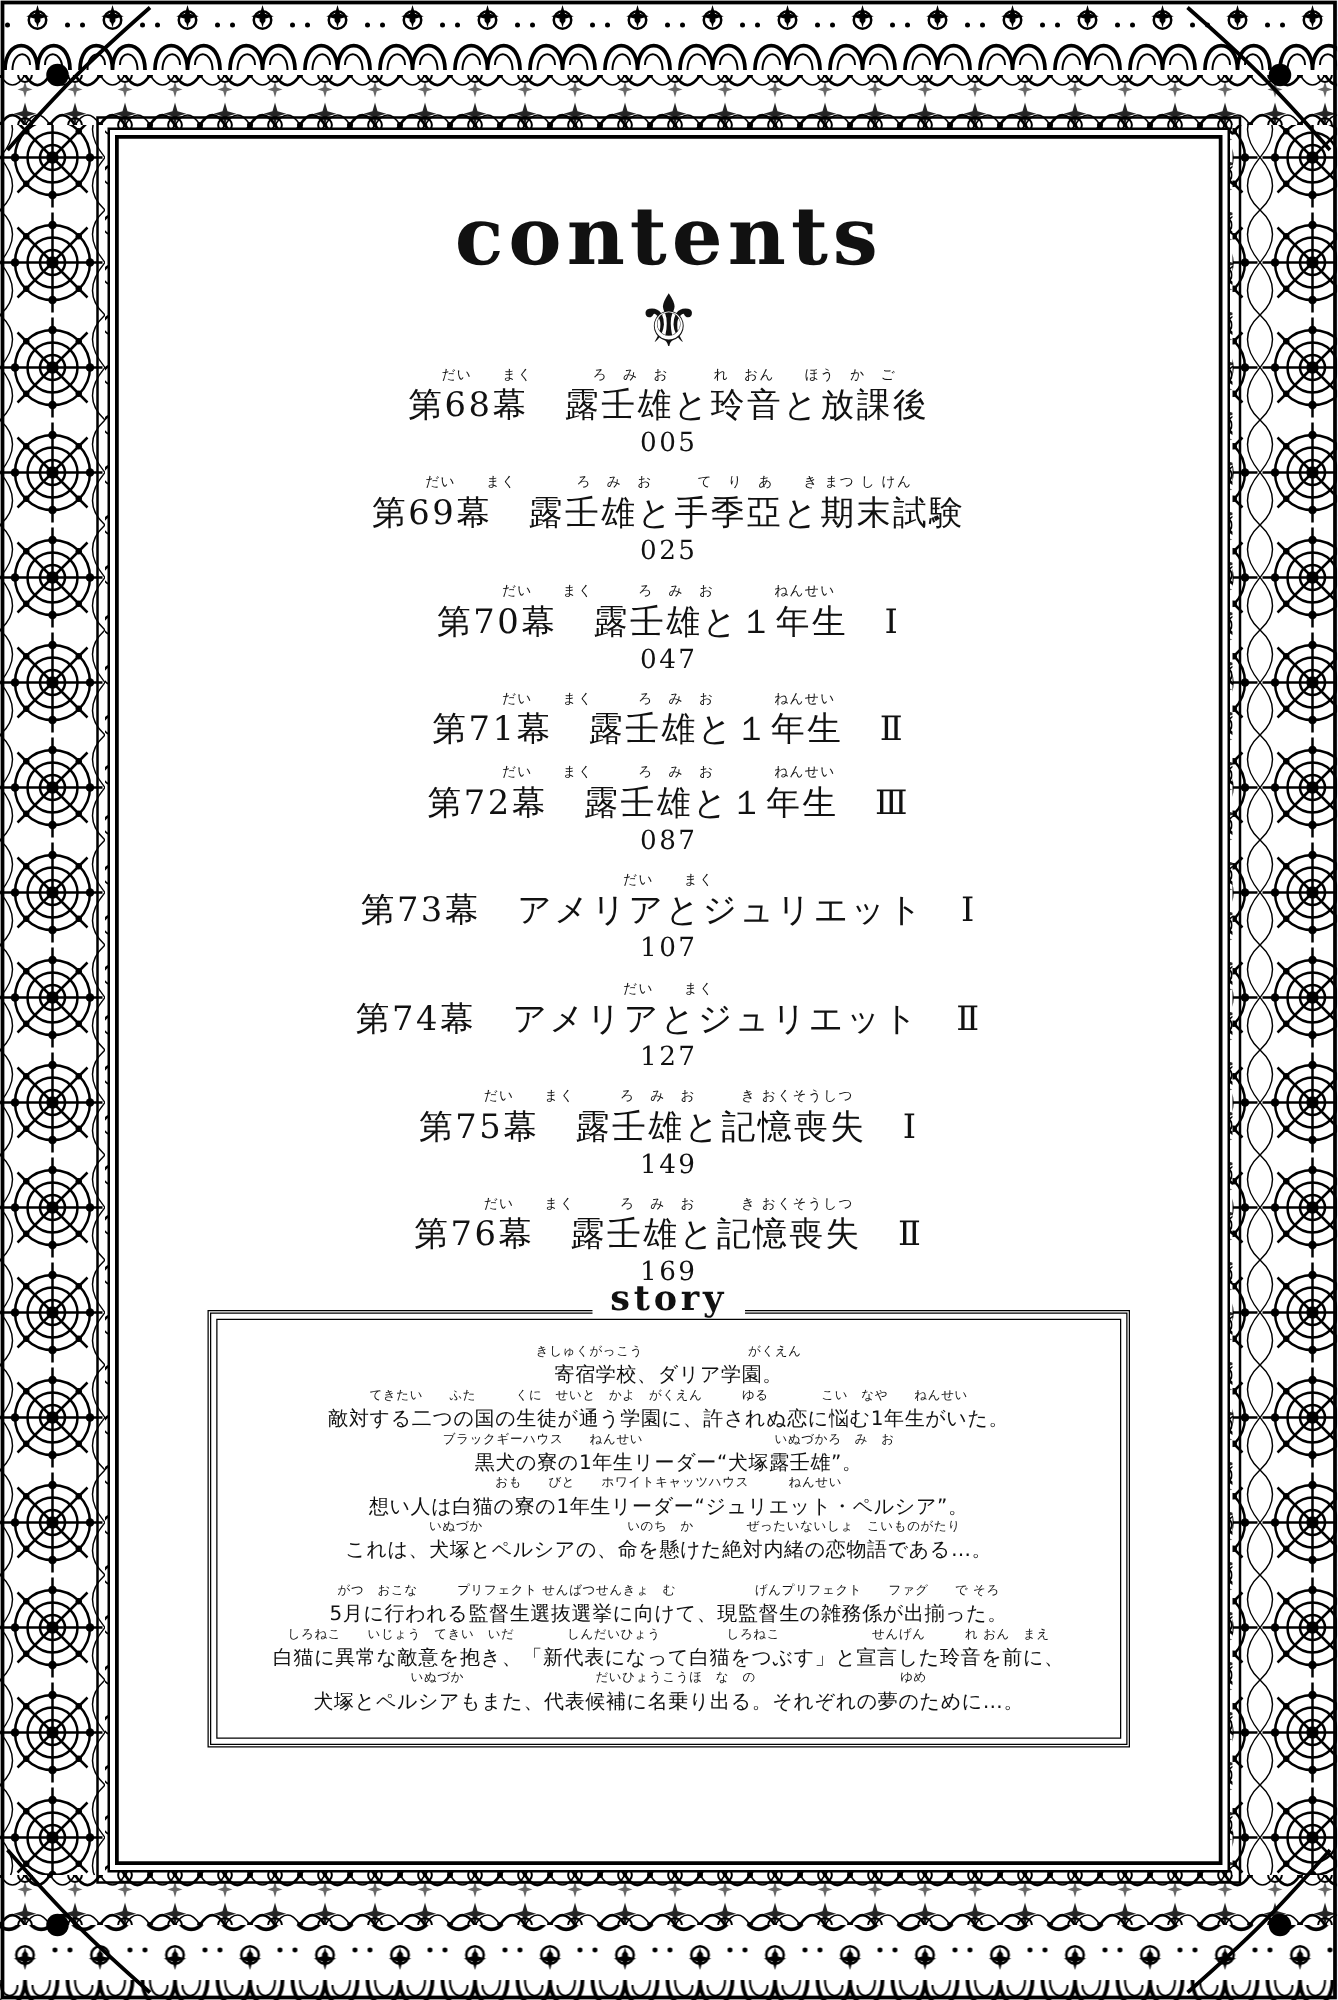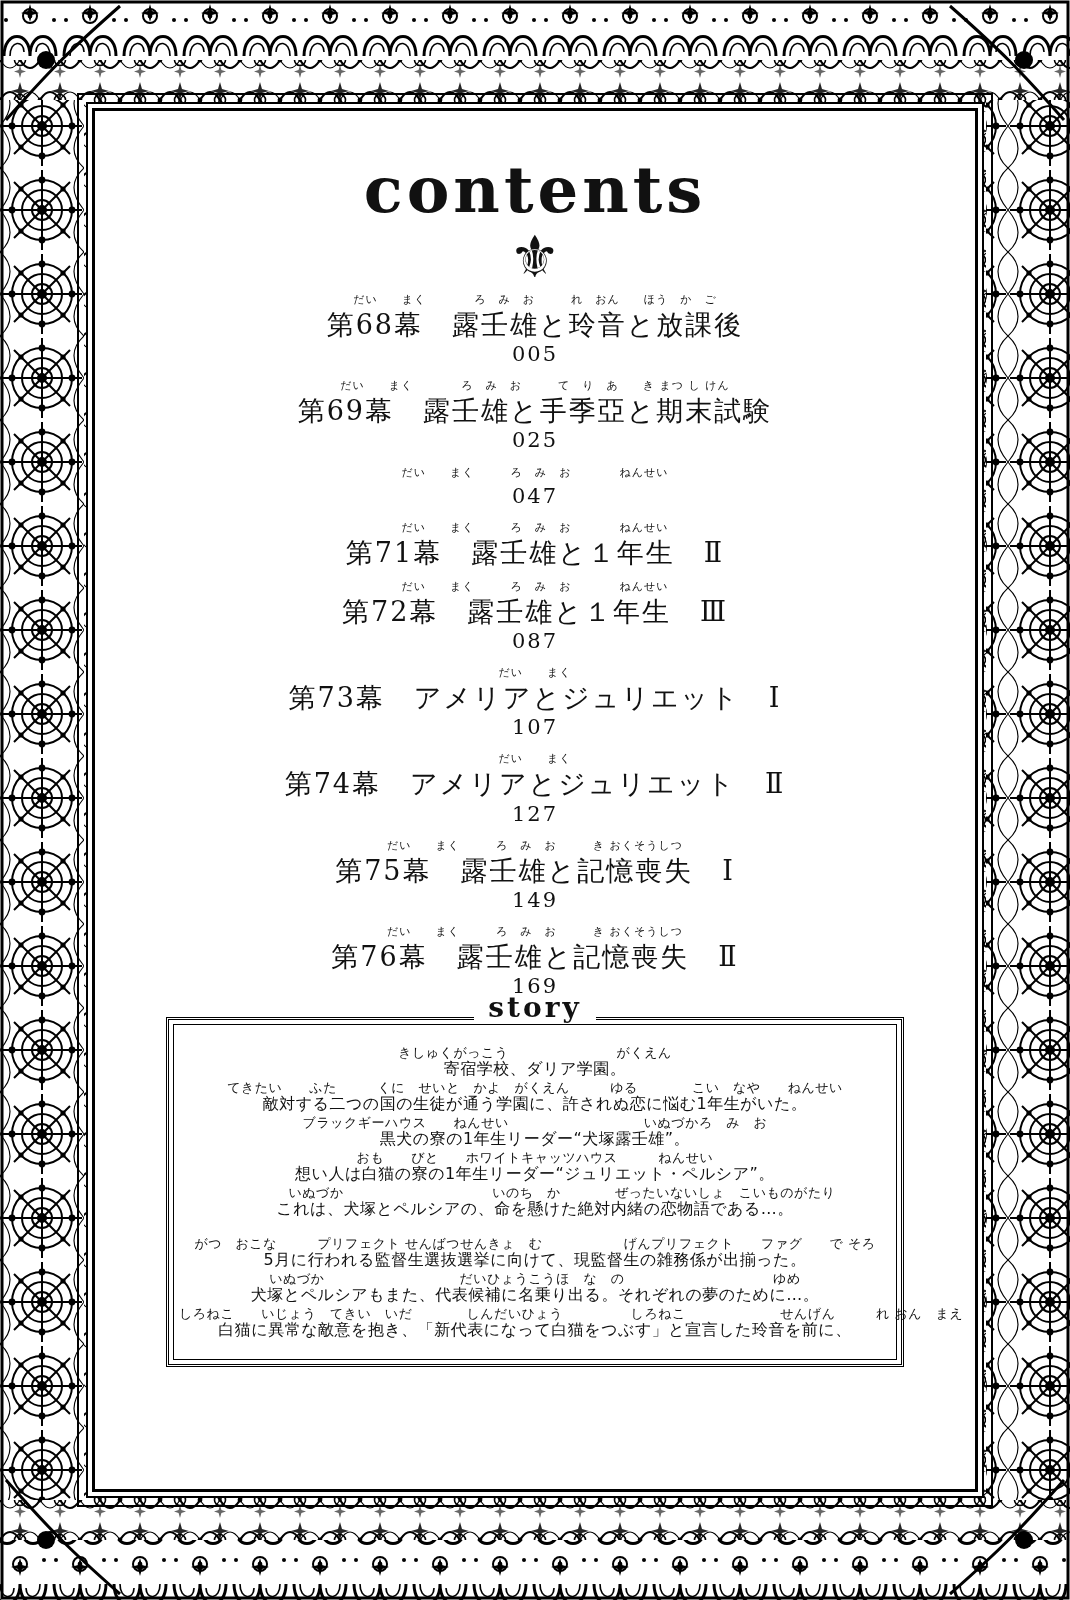--- a/index.html
+++ b/index.html
@@ -152,21 +152,21 @@
   }
   .story-ruby {
     display: block;
     font-size: 0;
     height: 13px;
     line-height: 1;
     white-space: nowrap;
   }
   .story-ruby span {
     display: inline-block;
-    font-size: 13px;
+    font-size: 10px;
     font-family: "DejaVu Sans", sans-serif;
     line-height: 1;
     letter-spacing: 0.5px;
     vertical-align: bottom;
   }
   .story-text {
     display: block;
     font-size: 16px;
     font-family: "DejaVu Sans", sans-serif;
     letter-spacing: 0.5px;
@@ -278,20 +278,21 @@
       </div>
 
       <div class="toc-entry">
         <span class="ruby-line"><span>だい　　まく　　　　ろ　み　お　　　て　り　あ　　き まつ し けん</span></span>
         <span class="title-line">第69幕　露壬雄と手季亞と期末試験</span>
         <span class="page-num">025</span>
       </div>
 
       <div class="toc-entry">
         <span class="ruby-line"><span>だい　　まく　　　ろ　み　お　　　　ねんせい</span></span>
+        <span class="title-line">第70幕　露壬雄と１年生　Ⅰ</span>
         <span class="page-num">047</span>
       </div>
 
       <div class="toc-entry">
         <span class="ruby-line"><span>だい　　まく　　　ろ　み　お　　　　ねんせい</span></span>
         <span class="title-line">第71幕　露壬雄と１年生　Ⅱ</span>
       </div>
 
       <div class="toc-entry">
         <span class="ruby-line"><span>だい　　まく　　　ろ　み　お　　　　ねんせい</span></span>
@@ -354,26 +355,26 @@
             <span class="story-text">これは、犬塚とペルシアの、命を懸けた絶対内緒の恋物語である…。</span>
           </div>
         </div>
 
         <div class="story-para gap">
           <div class="story-line">
             <span class="story-ruby"><span>がつ　おこな　　　プリフェクト せんばつせんきょ　む　　　　　　げんプリフェクト　　ファグ　　で そろ</span></span>
             <span class="story-text">5月に行われる監督生選抜選挙に向けて、現監督生の雑務係が出揃った。</span>
           </div>
           <div class="story-line">
+            <span class="story-ruby"><span>しろねこ　　いじょう　てきい　いだ　　　　しんだいひょう　　　　　しろねこ　　　　　　　せんげん　　　れ おん　まえ</span></span>
+            <span class="story-text">白猫に異常な敵意を抱き、「新代表になって白猫をつぶす」と宣言した玲音を前に、</span>
+          </div>
+          <div class="story-line">
             <span class="story-ruby"><span>いぬづか　　　　　　　　　　だいひょうこうほ　な　の　　　　　　　　　　　ゆめ</span></span>
             <span class="story-text">犬塚とペルシアもまた、代表候補に名乗り出る。それぞれの夢のために…。</span>
           </div>
-          <div class="story-line">
-            <span class="story-ruby"><span>しろねこ　　いじょう　てきい　いだ　　　　しんだいひょう　　　　　しろねこ　　　　　　　せんげん　　　れ おん　まえ</span></span>
-            <span class="story-text">白猫に異常な敵意を抱き、「新代表になって白猫をつぶす」と宣言した玲音を前に、</span>
-          </div>
         </div>
 
       </div>
     </div>
 
   </div>
 </div>
 
 </body></html>

